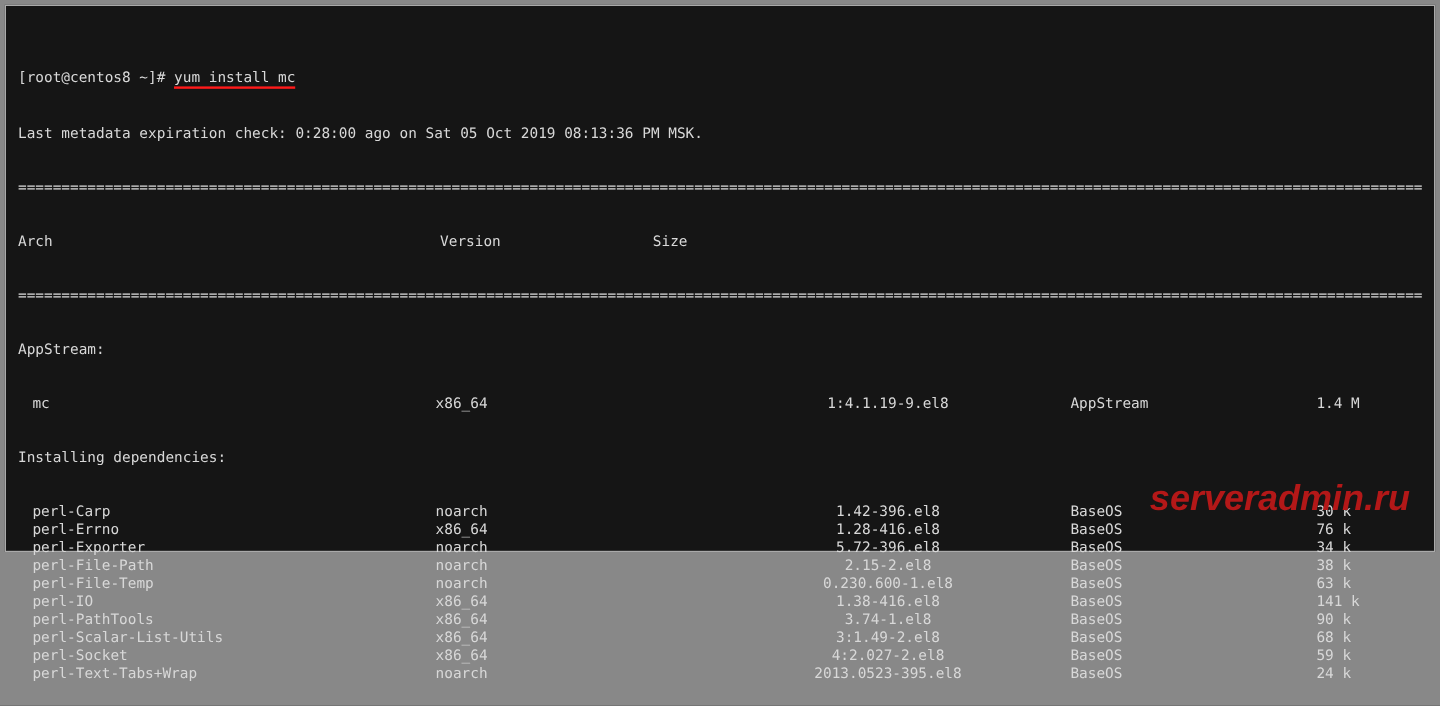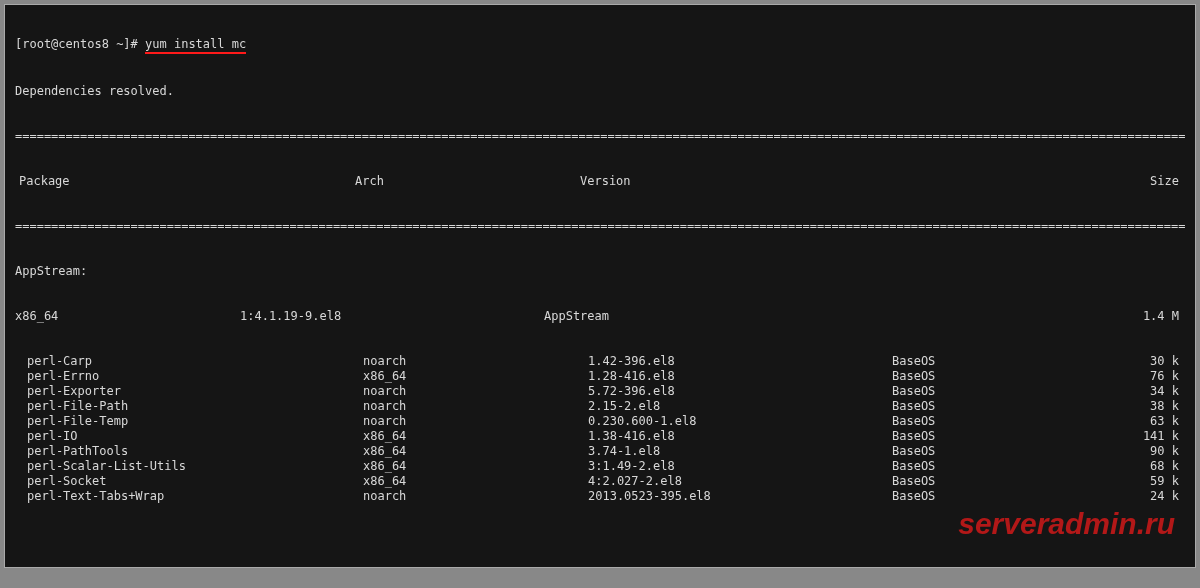--- a/index.html
+++ b/index.html
@@ -11,24 +11,24 @@
     color: #d8d8d8;
     width: 1200px;
     height: 588px;
     overflow: hidden;
   }
   .term {
     box-sizing: border-box;
     position: relative;
     margin: 4px;
     width: 1192px;
-    height: 564px;
+    height: 456px;
     background: #151515;
     border: 1px solid #aaa;
-    padding: 2px 10px 6px 10px;
+    padding: 22px 10px 6px 10px;
     line-height: 15px;
     white-space: pre;
   }
   .line { white-space: pre; }
   .underline-red {
     border-bottom: 2px solid #ff1a1a;
     padding-bottom: 0;
     display: inline-block;
   }
   .dashline {
@@ -36,58 +36,59 @@
     display: block;
     overflow: hidden;
     white-space: nowrap;
   }
   .row {
     display: flex;
   }
   .c-pkg   { width: 336px; padding-left: 4px; }
   .c-pkg.indent { padding-left: 12px; }
   .c-arch  { width: 225px; }
-  .c-ver   { width: 304px; }
+  .c-ver   { width: 304px; text-align: center; }
   .c-repo  { width: 205px; }
-  .c-size  { flex: 1; text-align: right; padding-right: 6px; }
+  .c-size  { flex: 1; padding-right: 6px; }
   .hdr { }
   .watermark {
     position: absolute;
     right: 20px;
     bottom: 36px;
     font-family: Arial, sans-serif;
     font-size: 30px;
     font-weight: bold;
     font-style: italic;
     color: #b31818;
     letter-spacing: 0;
     pointer-events: none;
   }
 </style>
 </head>
 <body>
 
 <div class="term">
   <div class="line"><span>[root@centos8 ~]# </span><span class="underline-red">yum install mc</span></div>
-  <div class="line">Dependencies resolved.</div>
+  <div class="line">Last metadata expiration check: 0:28:00 ago on Sat 05 Oct 2019 08:13:36 PM MSK.</div>
   <div class="dashline" id="dash1">==========================================================================================================================================================================</div>
   <div class="row hdr">
-    <div class="c-pkg">Package</div>
     <div class="c-arch">Arch</div>
     <div class="c-ver">Version</div>
     <div class="c-size">Size</div>
   </div>
   <div class="dashline" id="dash2">==========================================================================================================================================================================</div>
   <div class="line">AppStream:</div>
   <div class="row">
+    <div class="c-pkg indent">mc</div>
     <div class="c-arch">x86_64</div>
     <div class="c-ver">1:4.1.19-9.el8</div>
     <div class="c-repo">AppStream</div>
     <div class="c-size">1.4 M</div>
   </div>
+  <div class="line">Installing dependencies:</div>
   <div id="deps-container"><div class="row"><div class="c-pkg indent">perl-Carp</div><div class="c-arch">noarch</div><div class="c-ver">1.42-396.el8</div><div class="c-repo">BaseOS</div><div class="c-size">30 k</div></div><div class="row"><div class="c-pkg indent">perl-Errno</div><div class="c-arch">x86_64</div><div class="c-ver">1.28-416.el8</div><div class="c-repo">BaseOS</div><div class="c-size">76 k</div></div><div class="row"><div class="c-pkg indent">perl-Exporter</div><div class="c-arch">noarch</div><div class="c-ver">5.72-396.el8</div><div class="c-repo">BaseOS</div><div class="c-size">34 k</div></div><div class="row"><div class="c-pkg indent">perl-File-Path</div><div class="c-arch">noarch</div><div class="c-ver">2.15-2.el8</div><div class="c-repo">BaseOS</div><div class="c-size">38 k</div></div><div class="row"><div class="c-pkg indent">perl-File-Temp</div><div class="c-arch">noarch</div><div class="c-ver">0.230.600-1.el8</div><div class="c-repo">BaseOS</div><div class="c-size">63 k</div></div><div class="row"><div class="c-pkg indent">perl-IO</div><div class="c-arch">x86_64</div><div class="c-ver">1.38-416.el8</div><div class="c-repo">BaseOS</div><div class="c-size">141 k</div></div><div class="row"><div class="c-pkg indent">perl-PathTools</div><div class="c-arch">x86_64</div><div class="c-ver">3.74-1.el8</div><div class="c-repo">BaseOS</div><div class="c-size">90 k</div></div><div class="row"><div class="c-pkg indent">perl-Scalar-List-Utils</div><div class="c-arch">x86_64</div><div class="c-ver">3:1.49-2.el8</div><div class="c-repo">BaseOS</div><div class="c-size">68 k</div></div><div class="row"><div class="c-pkg indent">perl-Socket</div><div class="c-arch">x86_64</div><div class="c-ver">4:2.027-2.el8</div><div class="c-repo">BaseOS</div><div class="c-size">59 k</div></div><div class="row"><div class="c-pkg indent">perl-Text-Tabs+Wrap</div><div class="c-arch">noarch</div><div class="c-ver">2013.0523-395.el8</div><div class="c-repo">BaseOS</div><div class="c-size">24 k</div></div></div>
   
   
   
   
   
   
   
   
   <div class="watermark">serveradmin.ru</div>

